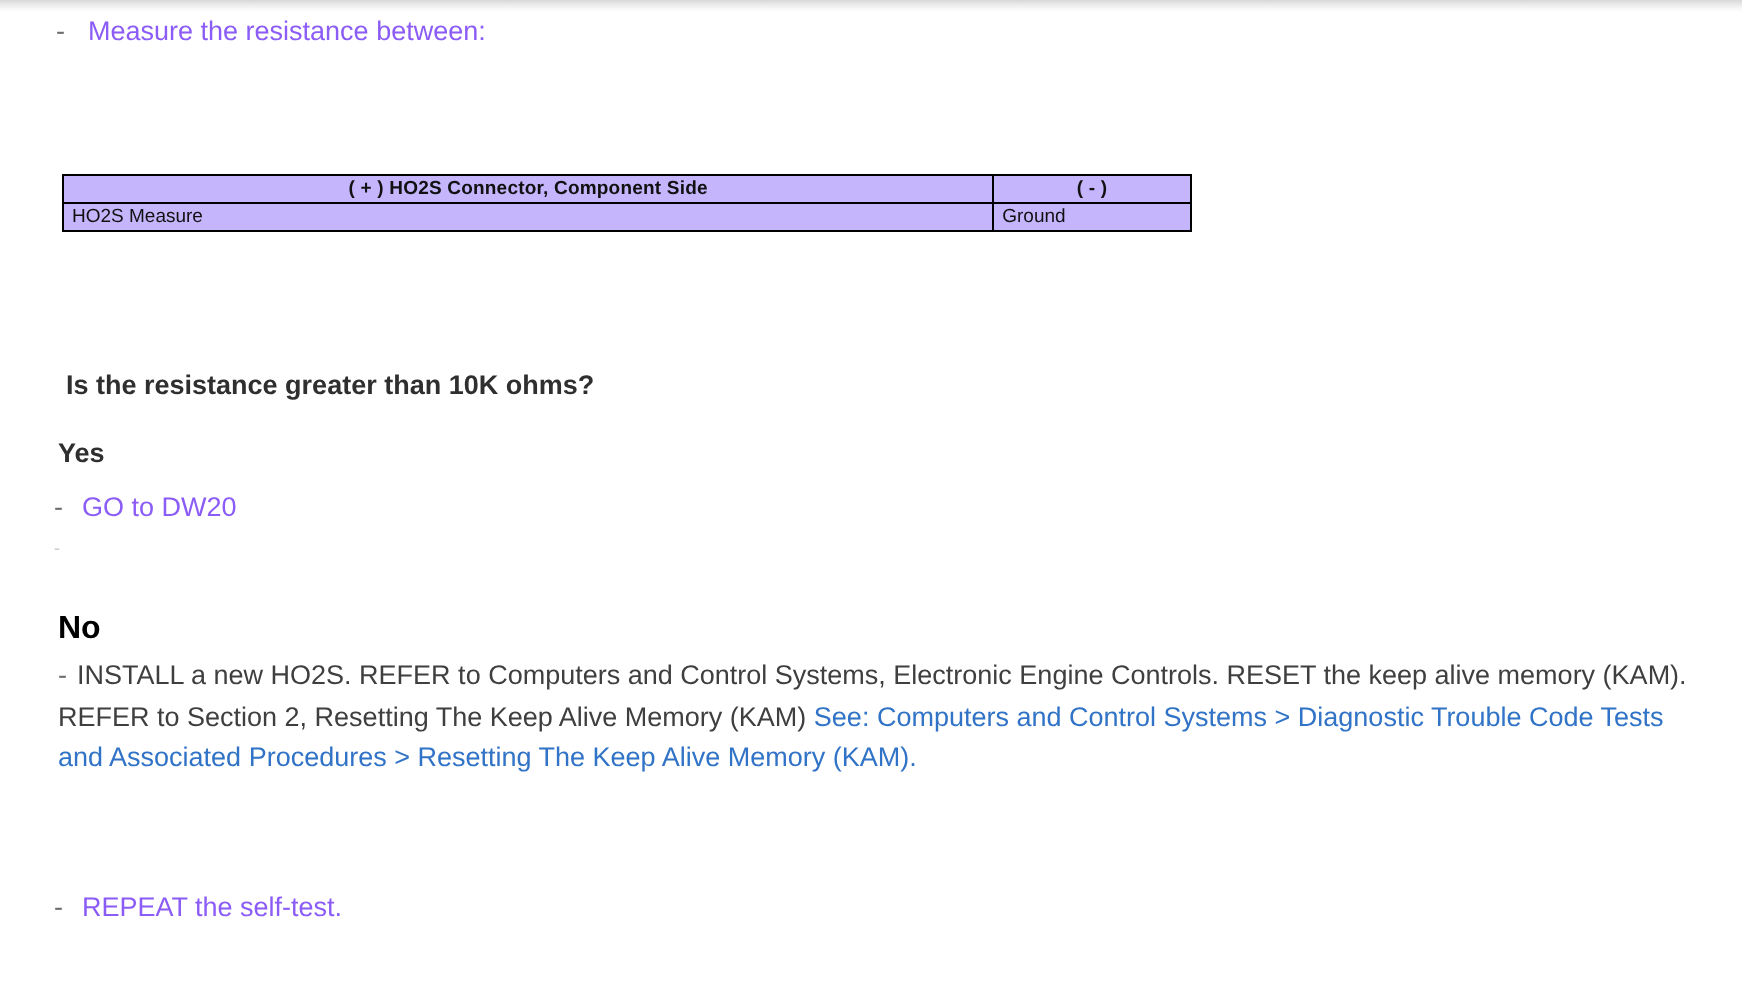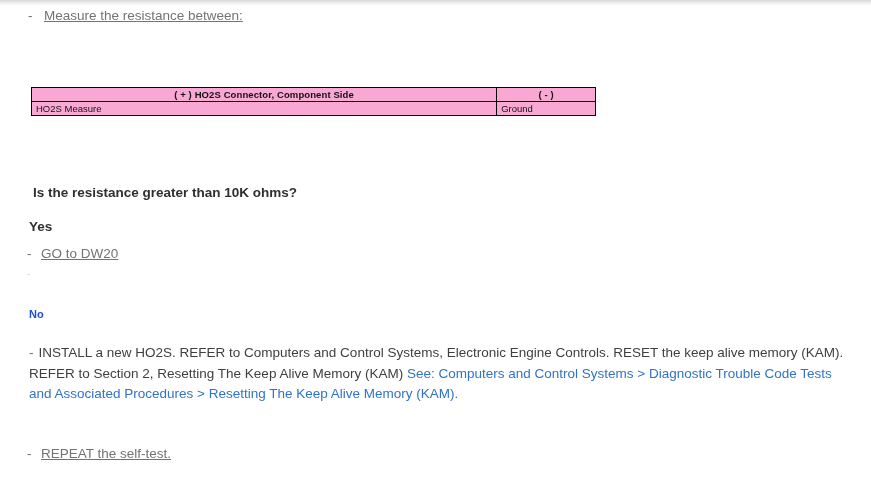--- a/index.html
+++ b/index.html
@@ -42,41 +42,40 @@
     color: #3f3f3f;
   }
   .bullet-dash {
     flex: 0 0 auto;
     color: #6e6e6e;
     font-size: 13.5px;
     line-height: 19px;
   }
   .bullet-text {
     flex: 1 1 auto;
-    color: #737373;
-    text-decoration: underline;
+    color: #8b5cf6;
   }
 
   
   .measure-line {
     position: absolute;
     top: 6px;
     left: 28px;
   }
   .measure-line .bullet-dash { width: 16px; }
 
   
   .spec-table {
     position: absolute;
     top: 87px;
     left: 31px;
     width: 565px;
     border-collapse: collapse;
     border: 1.5px solid #000000;
-    background: #f9a8d4;
+    background: #c4b5fd;
   }
   .spec-table td, .spec-table th {
     border: 1px solid #000000;
     font-size: 9.5px;
     font-family: "Liberation Sans", sans-serif;
     color: #111111;
     padding: 1px 4px;
     height: 14px;
   }
   .spec-table th {
@@ -128,30 +127,30 @@
     left: 27px;
     font-size: 9px;
     line-height: 12px;
     color: #c9c9c9;
   }
 
   .answer-no {
     position: absolute;
     top: 304px;
     left: 29px;
-    font-size: 11px;
-    font-weight: bold;
-    color: #1d4ed8;
+    font-size: 16px;
+    font-weight: bold;
+    color: #000000;
     line-height: 21px;
   }
 
   
   .install-block {
     position: absolute;
-    top: 343px;
+    top: 328px;
     left: 29px;
     width: 820px;
     font-size: 13.5px;
     line-height: 20.6px;
     color: #3f3f3f;
   }
   .install-block .lead-dash {
     color: #6e6e6e;
     margin-right: 5px;
   }

